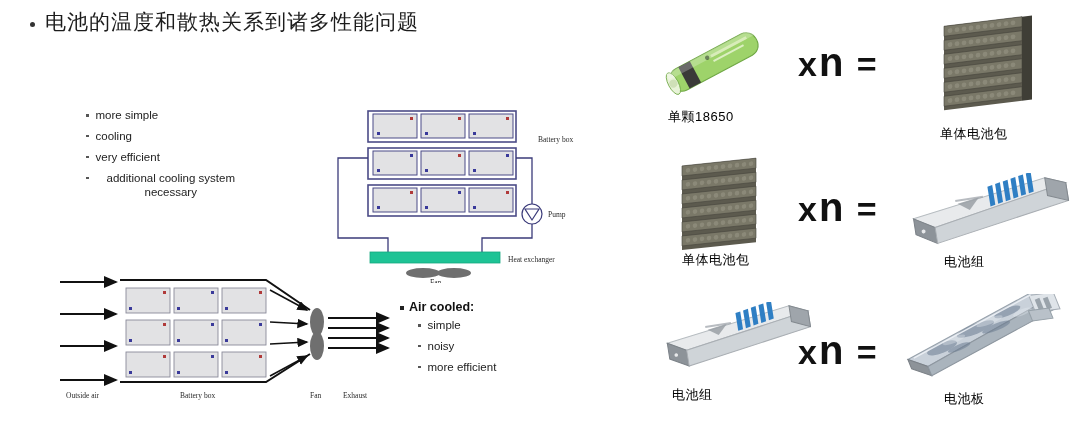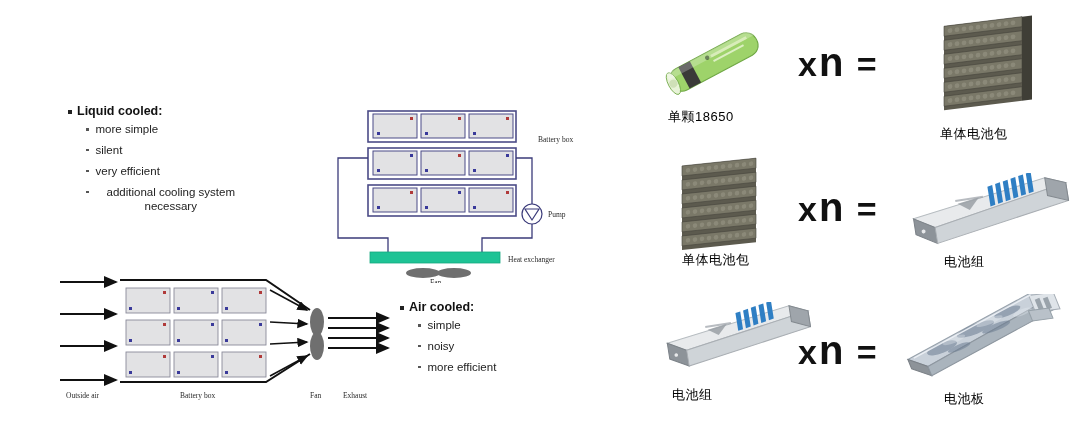--- a/index.html
+++ b/index.html
@@ -41,34 +41,34 @@
       font-family:"Liberation Sans",sans-serif;white-space:nowrap;}
   .xn .big{font-size:40px;}
   .cap{position:absolute;font-size:13px;color:#000000;white-space:nowrap;letter-spacing:.5px;}
   .art{position:absolute;}
 </style>
 </head>
 <body>
 
 <div class="slide">
 
+  <div class="title-row">
+    <span class="title-bullet"></span>
+    <span class="title-text">电池的温度和散热关系到诸多性能问题</span>
+  </div>
 
   <div class="list-liquid">
-    <div class="hdr">
-      <span class="sq"></span>
-      <span>Liquid cooled:</span>
-    </div>
     <ul class="sub-ul">
       <li>
           <span class="dot"></span>
           <span>more simple</span>
         </li>
       <li>
           <span class="dot"></span>
-          <span>silent</span>
+          <span>cooling</span>
         </li>
       <li>
           <span class="dot"></span>
           <span>very efficient</span>
         </li>
       <li style="max-width:160px;text-align:center;">
           <span class="dot"></span>
           <span>additional cooling system necessary</span>
         </li>
     </ul>

